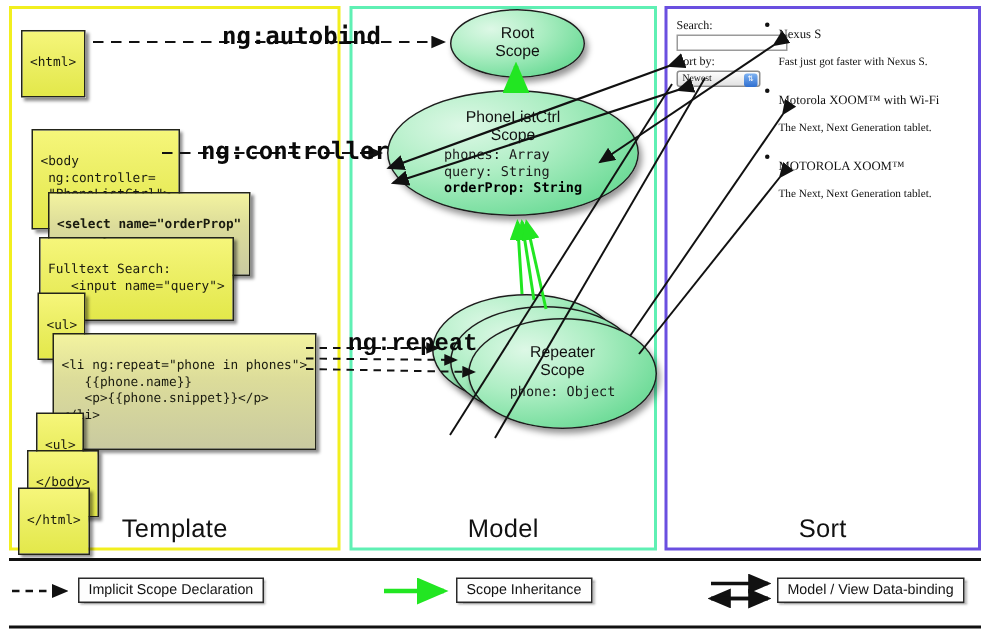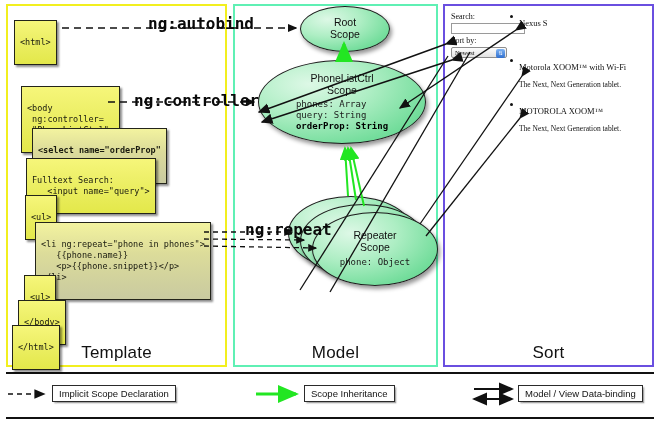--- a/index.html
+++ b/index.html
@@ -99,21 +99,21 @@
   <div class="codebox grey" style="left:35px;top:222px;">&lt;li ng:repeat="phone in phones"&gt;
    {{phone.name}}
    &lt;p&gt;{{phone.snippet}}&lt;/p&gt;
 &lt;/li&gt;</div>
   <div class="codebox" style="left:24px;top:275px;">&lt;ul&gt;</div>
   <div class="codebox" style="left:18px;top:300px;">&lt;/body&gt;</div>
   <div class="codebox" style="left:12px;top:325px;">&lt;/html&gt;</div>
 
   <div class="wirelabel" style="left:148px;top:14px;">ng:autobind</div>
   <div class="wirelabel" style="left:134px;top:91px;">ng:controller</div>
-  <div class="wirelabel" style="left:245px;top:220px;">ng:repeat</div>
+  <div class="wirelabel" style="left:232px;top:220px;font-family:Liberation Mono, monospace;">ng:repeat</div>
 
   <div class="scope" style="left:300px;top:6px;width:88px;height:44px;">
     <div class="title">Root<br>Scope</div>
   </div>
 
   <div class="scope" style="left:258px;top:60px;width:166px;height:82px;">
     <div class="title">PhoneListCtrl<br>Scope</div>
     <div class="props">phones: Array
 query: String
 <b>orderProp: String</b></div>
@@ -131,20 +131,21 @@
     <div class="v-input" style="left:0px;top:11px;width:72px;"></div>
     <div class="v-label" style="left:0px;top:24px;">Sort by:</div>
     <div class="v-select" style="left:0px;top:35px;width:56px;">
       <span>Newest</span>
       <span class="knob">⇅</span>
     </div>
 
     <div class="phone-item" style="left:68px;top:0px;width:128px;">
       <span class="phone-bullet"></span>
       <span class="phone-name">Nexus S</span>
+      <span class="phone-snip">Fast just got faster with Nexus S.</span>
     </div>
     <div class="phone-item" style="left:68px;top:44px;width:130px;">
       <span class="phone-bullet"></span>
       <span class="phone-name">Motorola XOOM™  with Wi-Fi</span>
       <span class="phone-snip">The Next, Next Generation tablet.</span>
     </div>
     <div class="phone-item" style="left:68px;top:88px;width:130px;">
       <span class="phone-bullet"></span>
       <span class="phone-name">MOTOROLA XOOM™</span>
       <span class="phone-snip">The Next, Next Generation tablet.</span>

